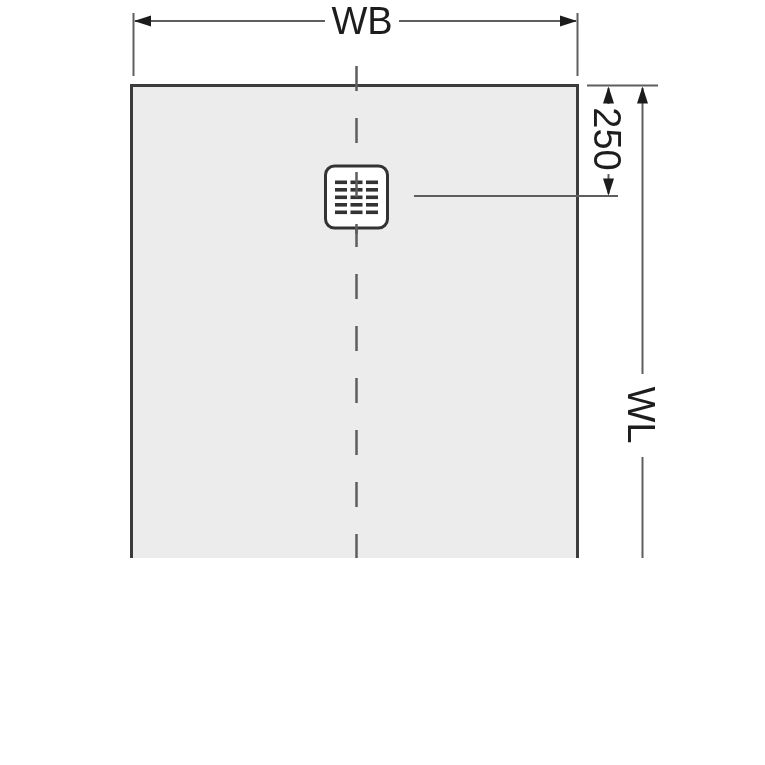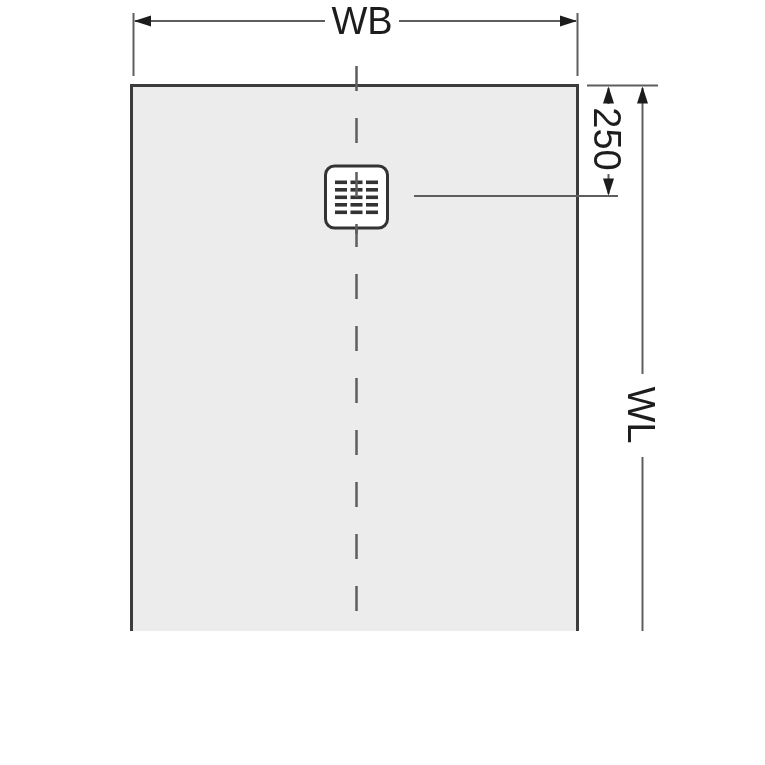--- a/index.html
+++ b/index.html
@@ -4,21 +4,21 @@
 <style>
   html, body {
     margin: 0;
     padding: 0;
     background: var(--background, #ffffff);
     font-family: "Liberation Sans", sans-serif;
   }
   .stage {
     position: relative;
     width: 765px;
-    height: 631px;
+    height: 558px;
     background: var(--background, #ffffff);
     overflow: hidden;
     text-decoration: underline;
   }
   svg { display: block; }
 
   .tray {
     fill: var(--tray-fill, #ececec);
     stroke: var(--tray-border, #3c3c3c);
     stroke-width: 3;

